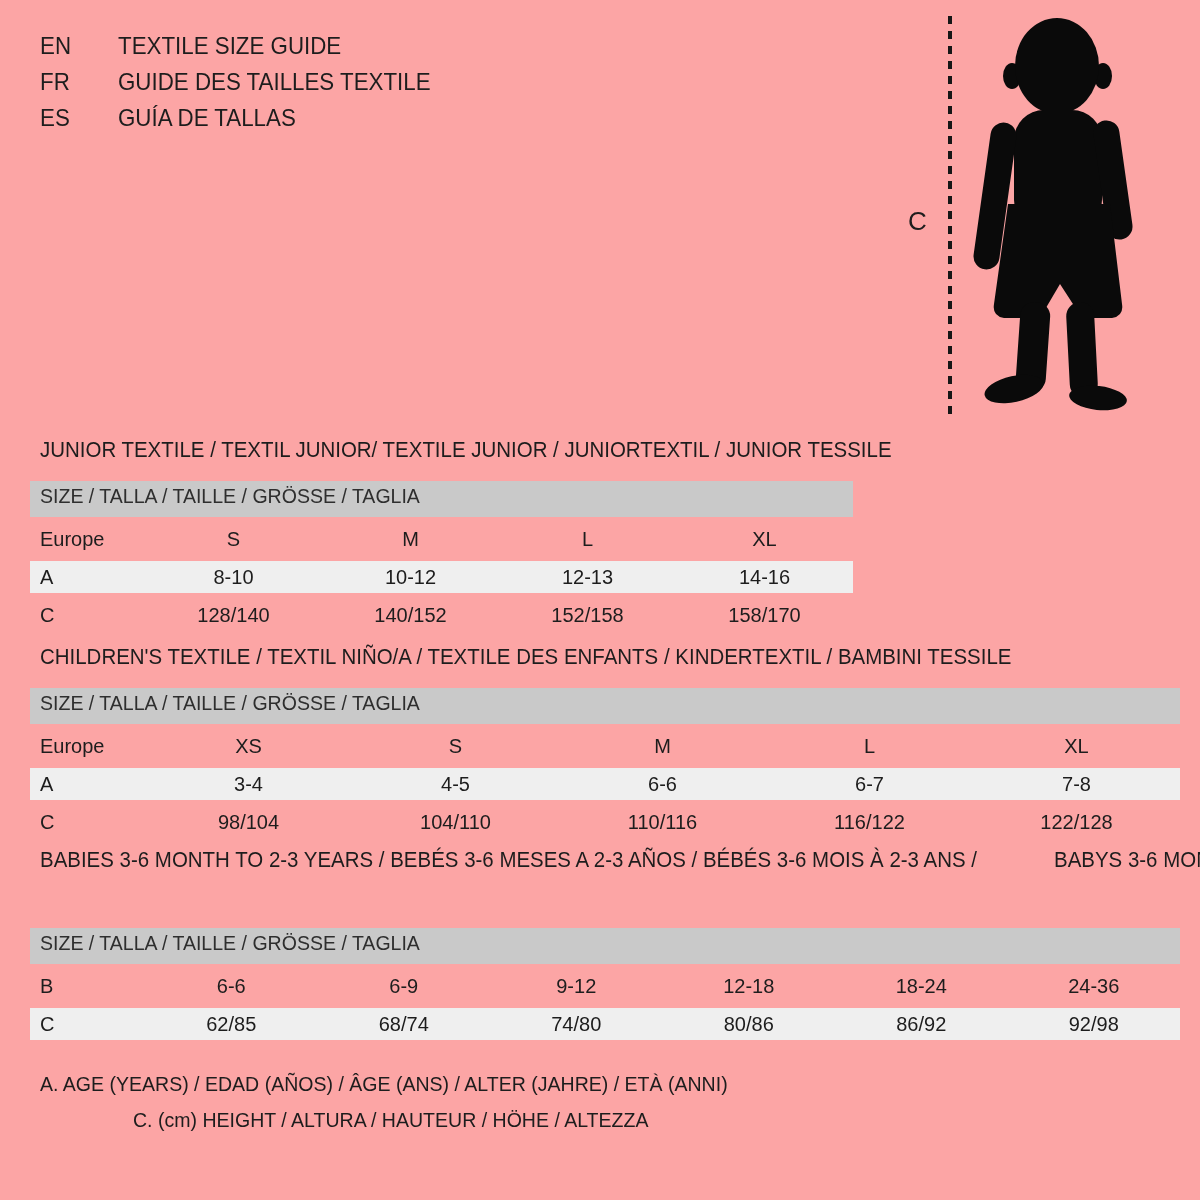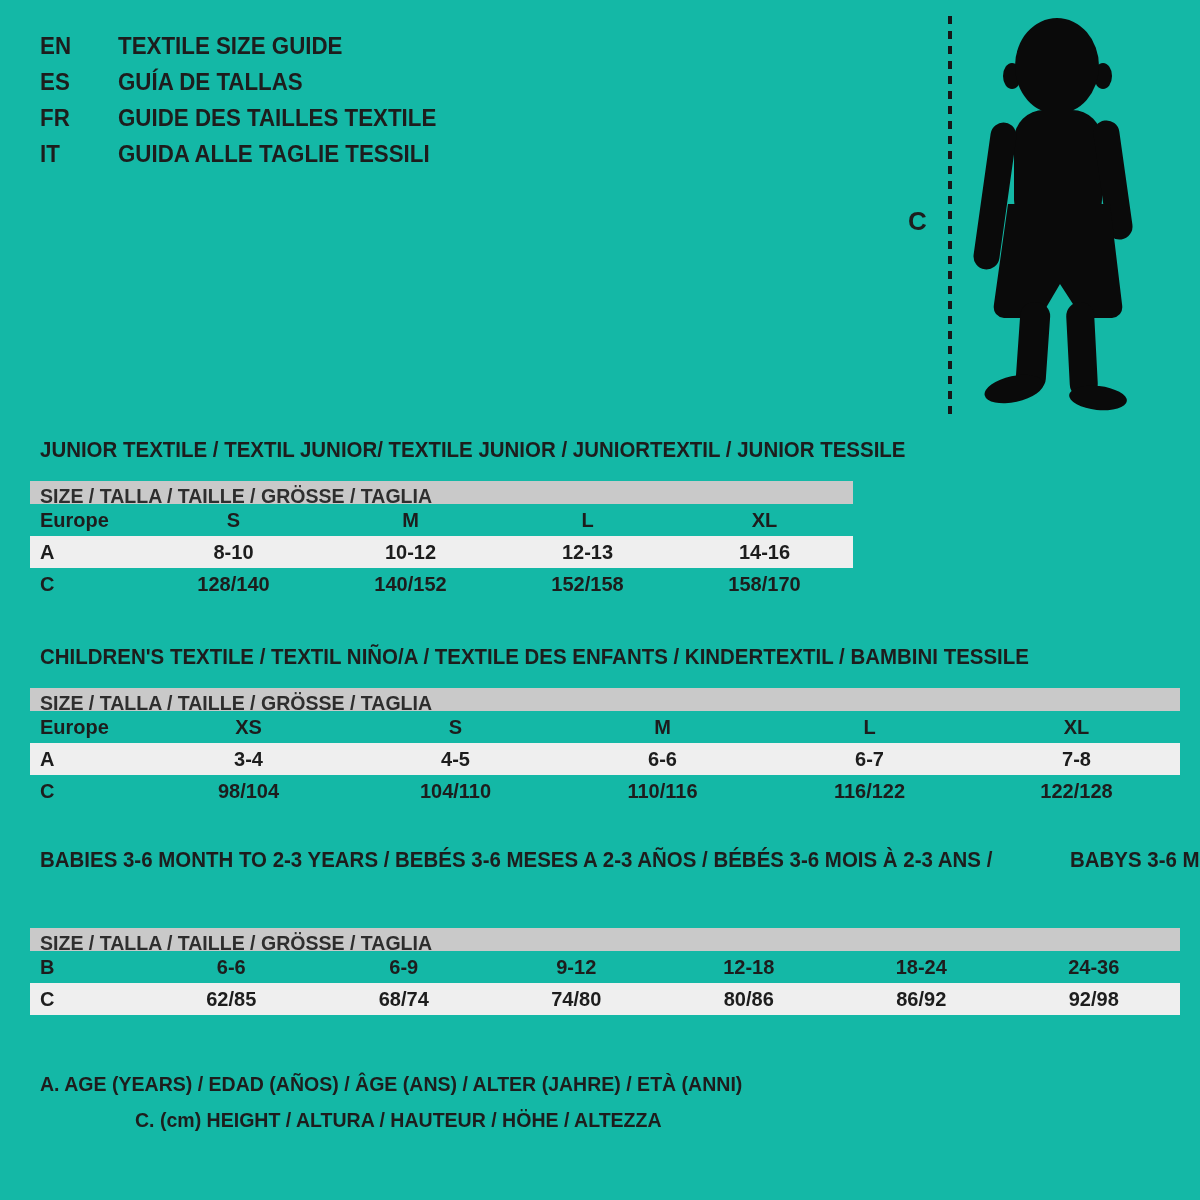--- a/index.html
+++ b/index.html
@@ -1,18 +1,18 @@
 <!DOCTYPE html>
 <html><head>
 <meta charset="utf-8">
 <style>
   html,body{margin:0;padding:0;background:#ffffff;}
   .page{
-    position:relative;width:1200px;height:1200px;background:#14b8a6;overflow:hidden;
-    font-family:"Liberation Sans",sans-serif;font-weight:700;color:#1d1d1d;
+    position:relative;width:1200px;height:1200px;background:#fca5a5;overflow:hidden;
+    font-family:"Liberation Sans",sans-serif;font-weight:400;color:#1d1d1d;
   }
   .cond{display:inline-block;transform:scaleX(.93);transform-origin:0 50%;white-space:nowrap;}
 
   
   .langs{position:absolute;left:40px;top:28px;}
   .lang-row{display:flex;height:36px;align-items:center;font-size:24px;}
   .lang-code{width:78px;}
 
   
   .figure-c{position:absolute;left:908px;top:206px;font-size:26px;}
@@ -24,22 +24,22 @@
   .section-title{position:absolute;left:40px;font-size:22px;line-height:34px;white-space:nowrap;}
   .t-junior{top:433px;}
   .t-children{top:640px;}
   .t-babies{top:843px;}
 
   
   .size-table{position:absolute;left:30px;}
   .tbl-junior{top:481px;width:823px;}
   .tbl-children{top:688px;width:1150px;}
   .tbl-babies{top:928px;width:1150px;}
-  .thead{height:23px;line-height:29px;background:#c9c9c9;padding-left:10px;font-size:21px;color:#2e2e2e;}
-  .trow{display:grid;height:32px;align-items:center;font-size:20px;}
+  .thead{height:36px;line-height:29px;background:#c9c9c9;padding-left:10px;font-size:21px;color:#2e2e2e;}
+  .trow{display:grid;height:32px;align-items:center;font-size:20px;margin-top:6px;}
   .cols4{grid-template-columns:115px repeat(4,1fr);}
   .cols5{grid-template-columns:115px repeat(5,1fr);}
   .cols6{grid-template-columns:115px repeat(6,1fr);}
   .rlabel{padding-left:10px;}
   .cell{text-align:center;}
   .shaded{background:#efefef;}
 
   
   .footnotes{position:absolute;left:40px;top:1066px;font-size:21px;}
   .footnote{height:36px;line-height:36px;text-align:center;}
@@ -48,30 +48,26 @@
 <body>
 
 <div class="page">
 
   <div class="langs">
     <div class="lang-row">
       <span class="lang-code cond">EN</span>
       <span class="cond">TEXTILE SIZE GUIDE</span>
     </div>
     <div class="lang-row">
-      <span class="lang-code cond">ES</span>
-      <span class="cond">GUÍA DE TALLAS</span>
-    </div>
-    <div class="lang-row">
       <span class="lang-code cond">FR</span>
       <span class="cond">GUIDE DES TAILLES TEXTILE</span>
     </div>
     <div class="lang-row">
-      <span class="lang-code cond">IT</span>
-      <span class="cond">GUIDA ALLE TAGLIE TESSILI</span>
+      <span class="lang-code cond">ES</span>
+      <span class="cond">GUÍA DE TALLAS</span>
     </div>
   </div>
 
   <span class="figure-c">C</span>
   <div class="dashline"></div>
   <svg class="silhouette" width="180" height="400" viewBox="0 0 180 400" xmlns="http://www.w3.org/2000/svg" fill="#0a0a0a">
     <ellipse cx="50" cy="62" rx="9" ry="13"></ellipse>
     <ellipse cx="141" cy="62" rx="9" ry="13"></ellipse>
     <ellipse cx="95" cy="52" rx="42" ry="48"></ellipse>
     <rect x="52" y="96" width="88" height="120" rx="30"></rect>

